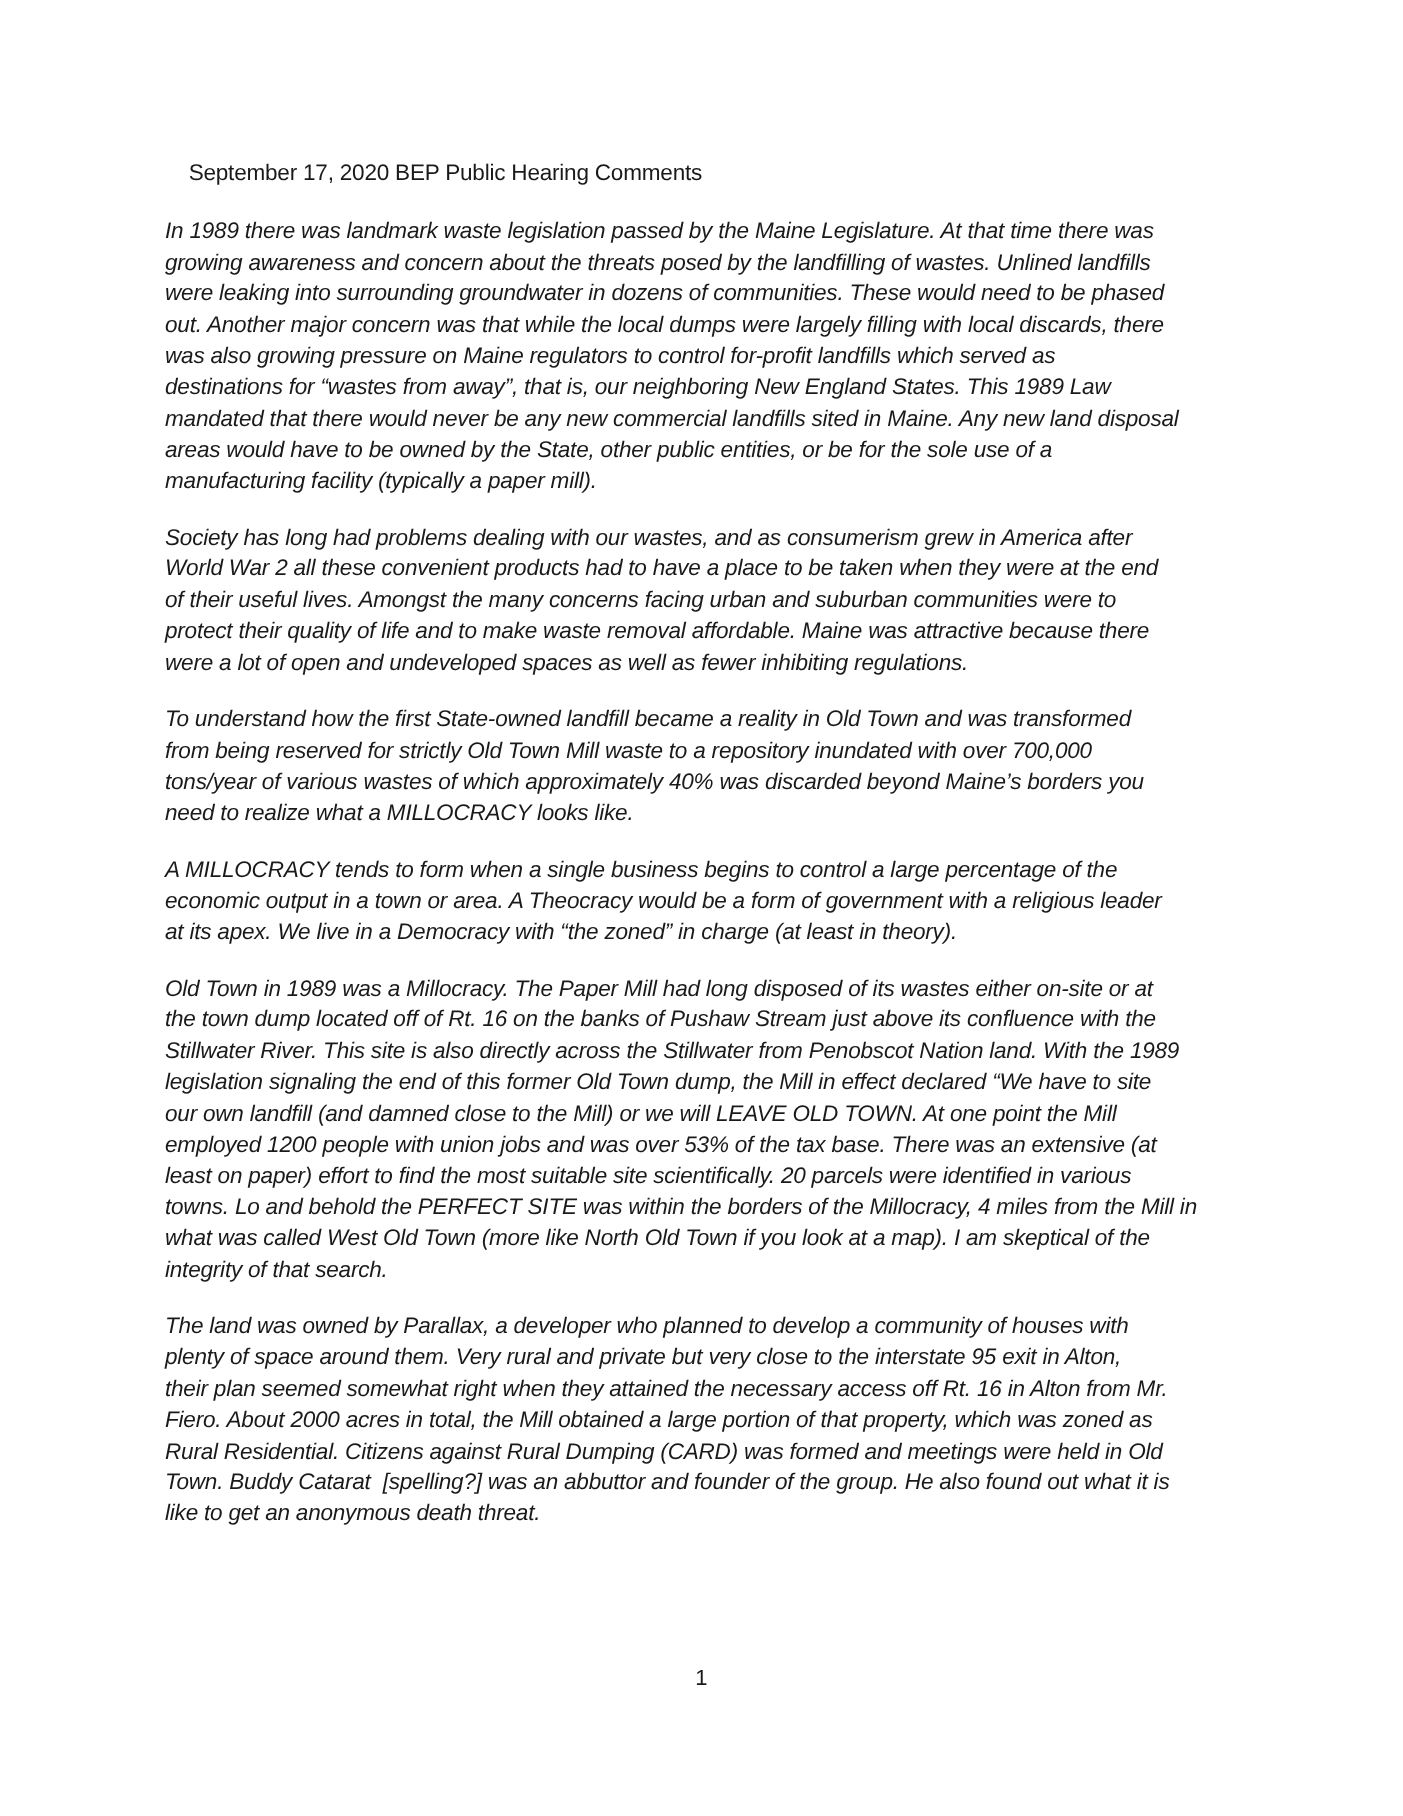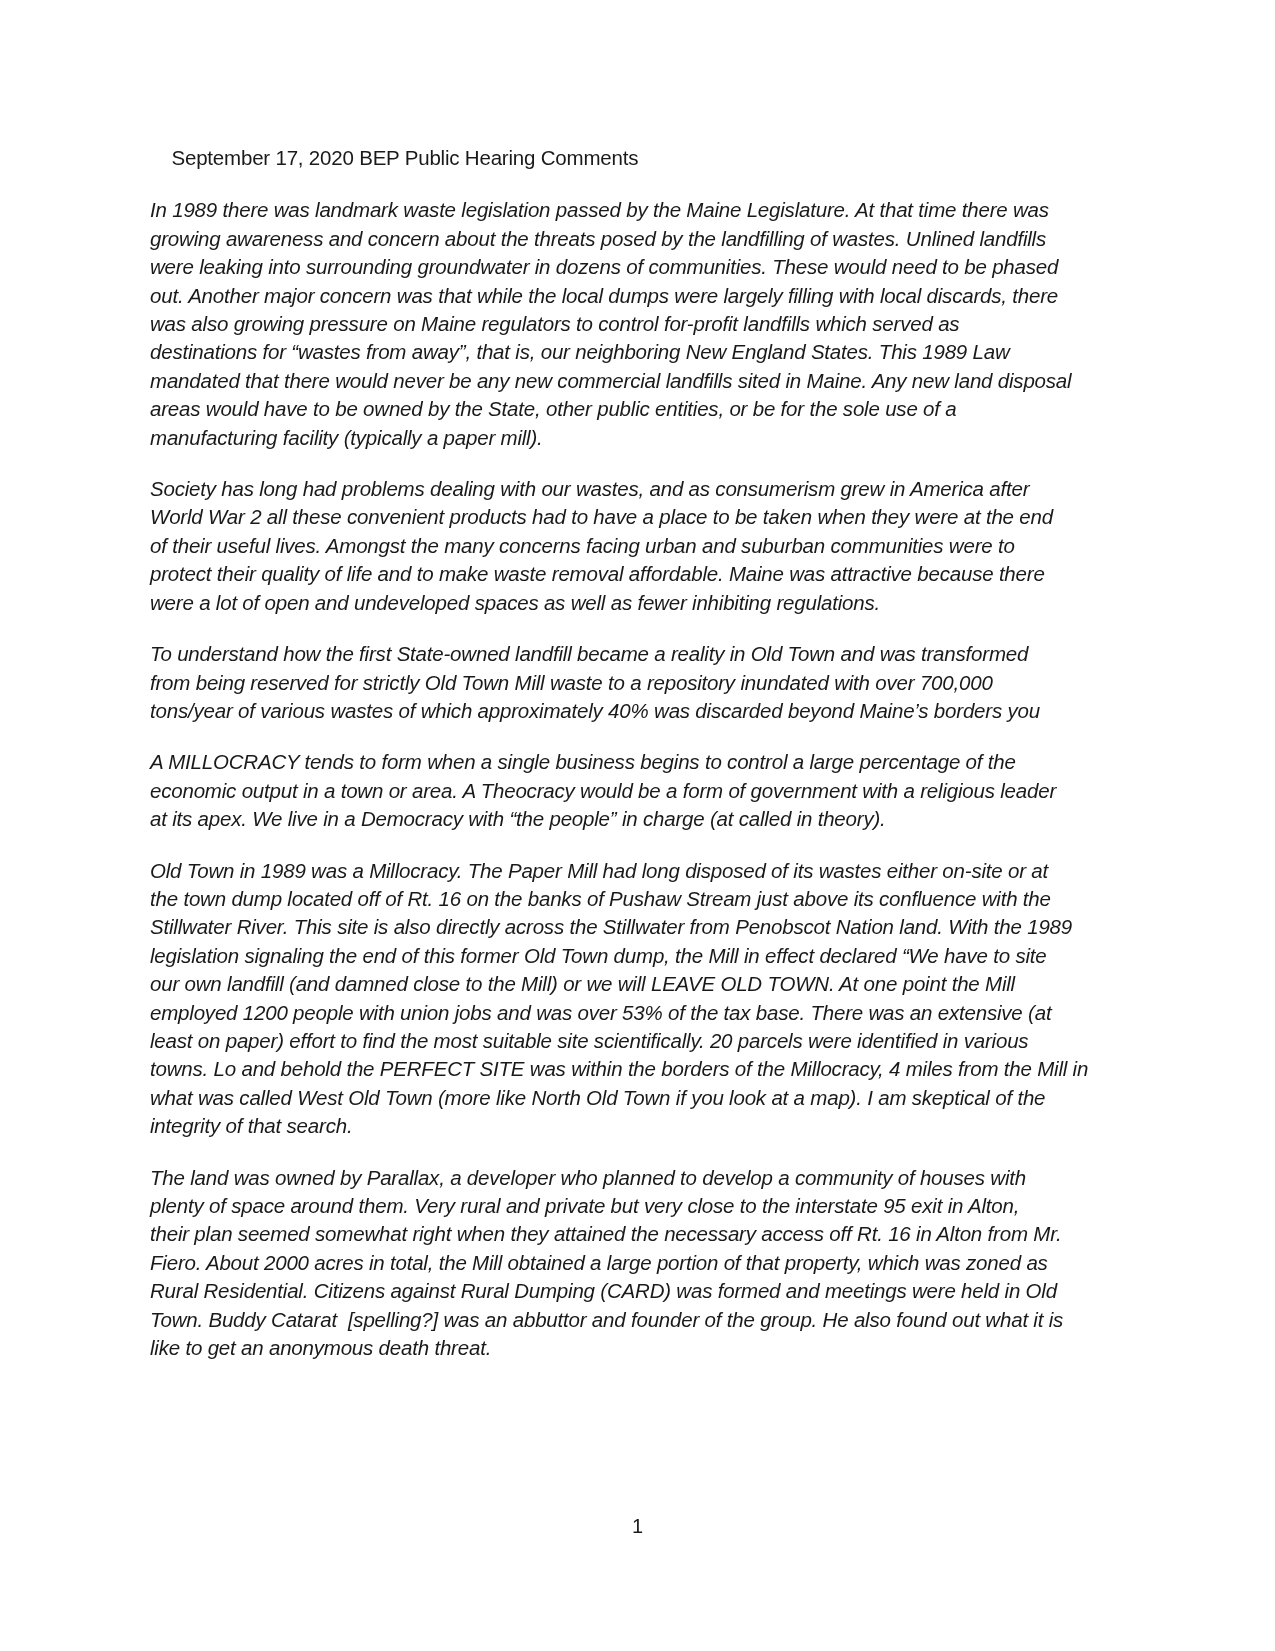--- a/index.html
+++ b/index.html
@@ -74,26 +74,27 @@
         <div class="line">World War 2 all these convenient products had to have a place to be taken when they were at the end</div>
         <div class="line">of their useful lives. Amongst the many concerns facing urban and suburban communities were to</div>
         <div class="line">protect their quality of life and to make waste removal affordable. Maine was attractive because there</div>
         <div class="line">were a lot of open and undeveloped spaces as well as fewer inhibiting regulations.</div>
       </div>
 
     <div class="para">
         <div class="line">To understand how the first State-owned landfill became a reality in Old Town and was transformed</div>
         <div class="line">from being reserved for strictly Old Town Mill waste to a repository inundated with over 700,000</div>
         <div class="line">tons/year of various wastes of which approximately 40% was discarded beyond Maine’s borders you</div>
+        <div class="line">need to realize what a MILLOCRACY looks like.</div>
       </div>
 
     <div class="para">
         <div class="line">A MILLOCRACY tends to form when a single business begins to control a large percentage of the</div>
         <div class="line">economic output in a town or area. A Theocracy would be a form of government with a religious leader</div>
-        <div class="line">at its apex. We live in a Democracy with “the people” in charge (at called in theory).</div>
+        <div class="line">at its apex. We live in a Democracy with “the zoned” in charge (at least in theory).</div>
       </div>
 
     <div class="para">
         <div class="line">Old Town in 1989 was a Millocracy. The Paper Mill had long disposed of its wastes either on-site or at</div>
         <div class="line">the town dump located off of Rt. 16 on the banks of Pushaw Stream just above its confluence with the</div>
         <div class="line">Stillwater River. This site is also directly across the Stillwater from Penobscot Nation land. With the 1989</div>
         <div class="line">legislation signaling the end of this former Old Town dump, the Mill in effect declared “We have to site</div>
         <div class="line">our own landfill (and damned close to the Mill) or we will LEAVE OLD TOWN. At one point the Mill</div>
         <div class="line">employed 1200 people with union jobs and was over 53% of the tax base. There was an extensive (at</div>
         <div class="line">least on paper) effort to find the most suitable site scientifically. 20 parcels were identified in various</div>

